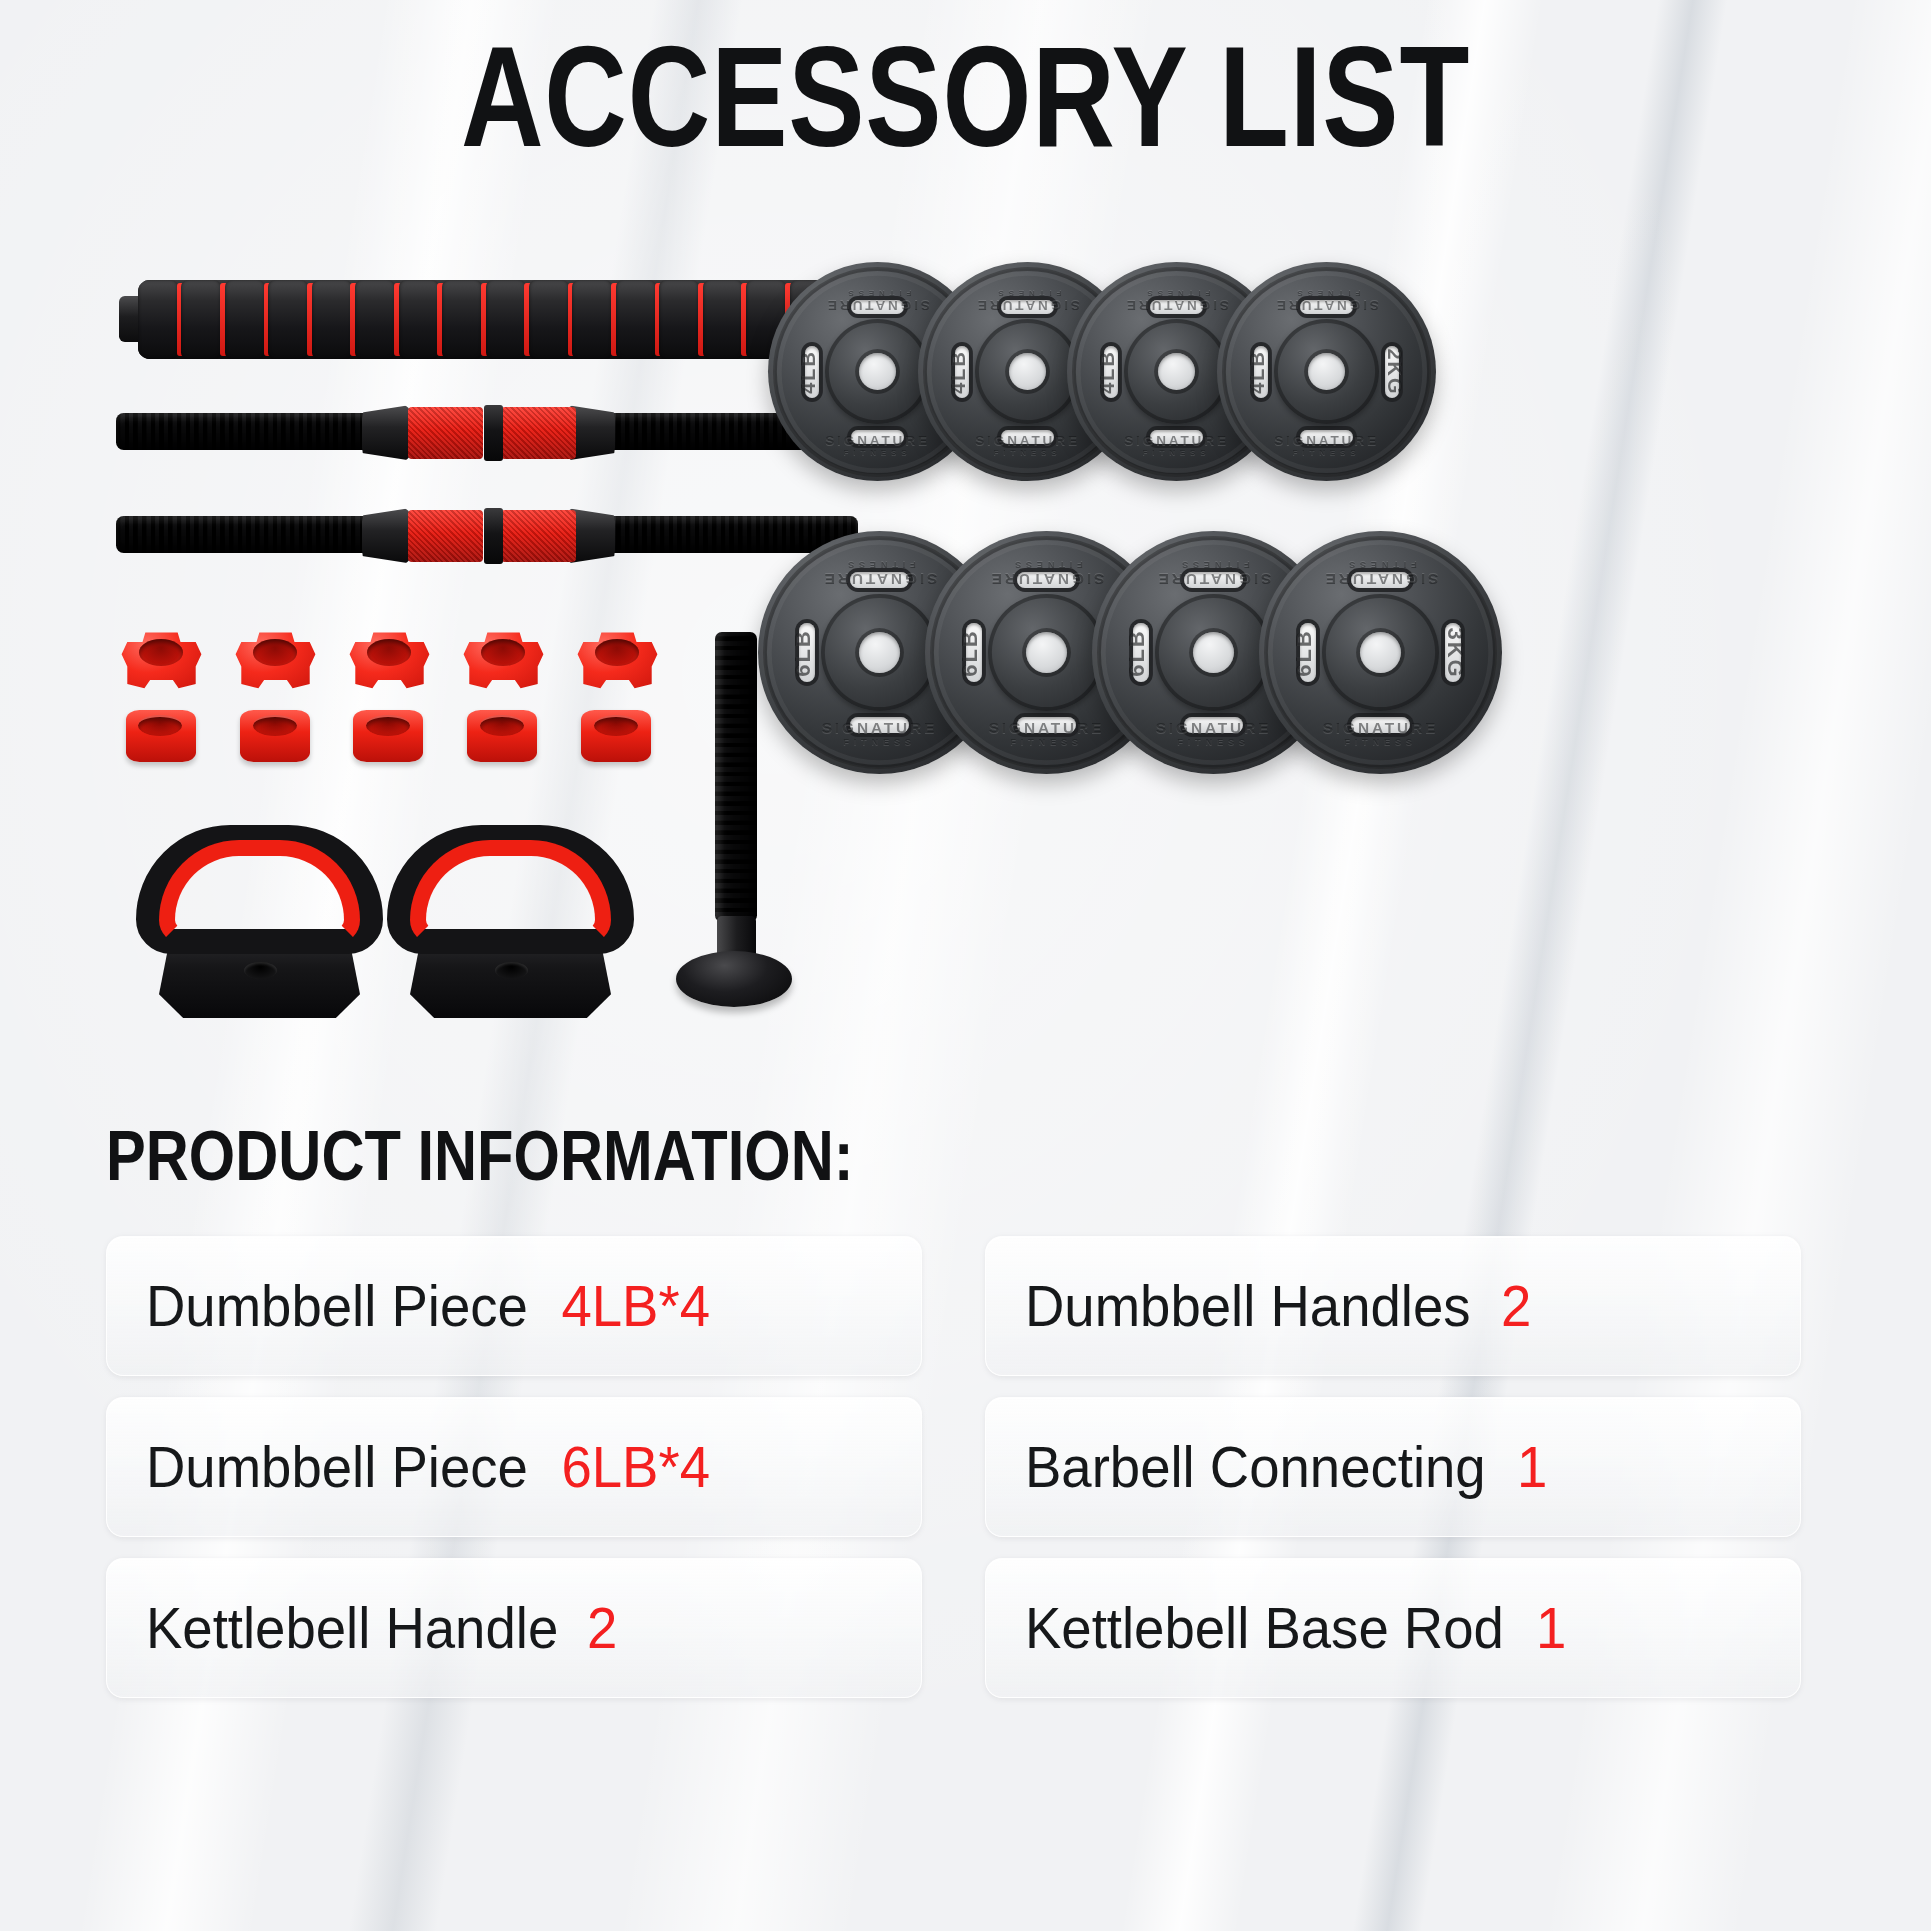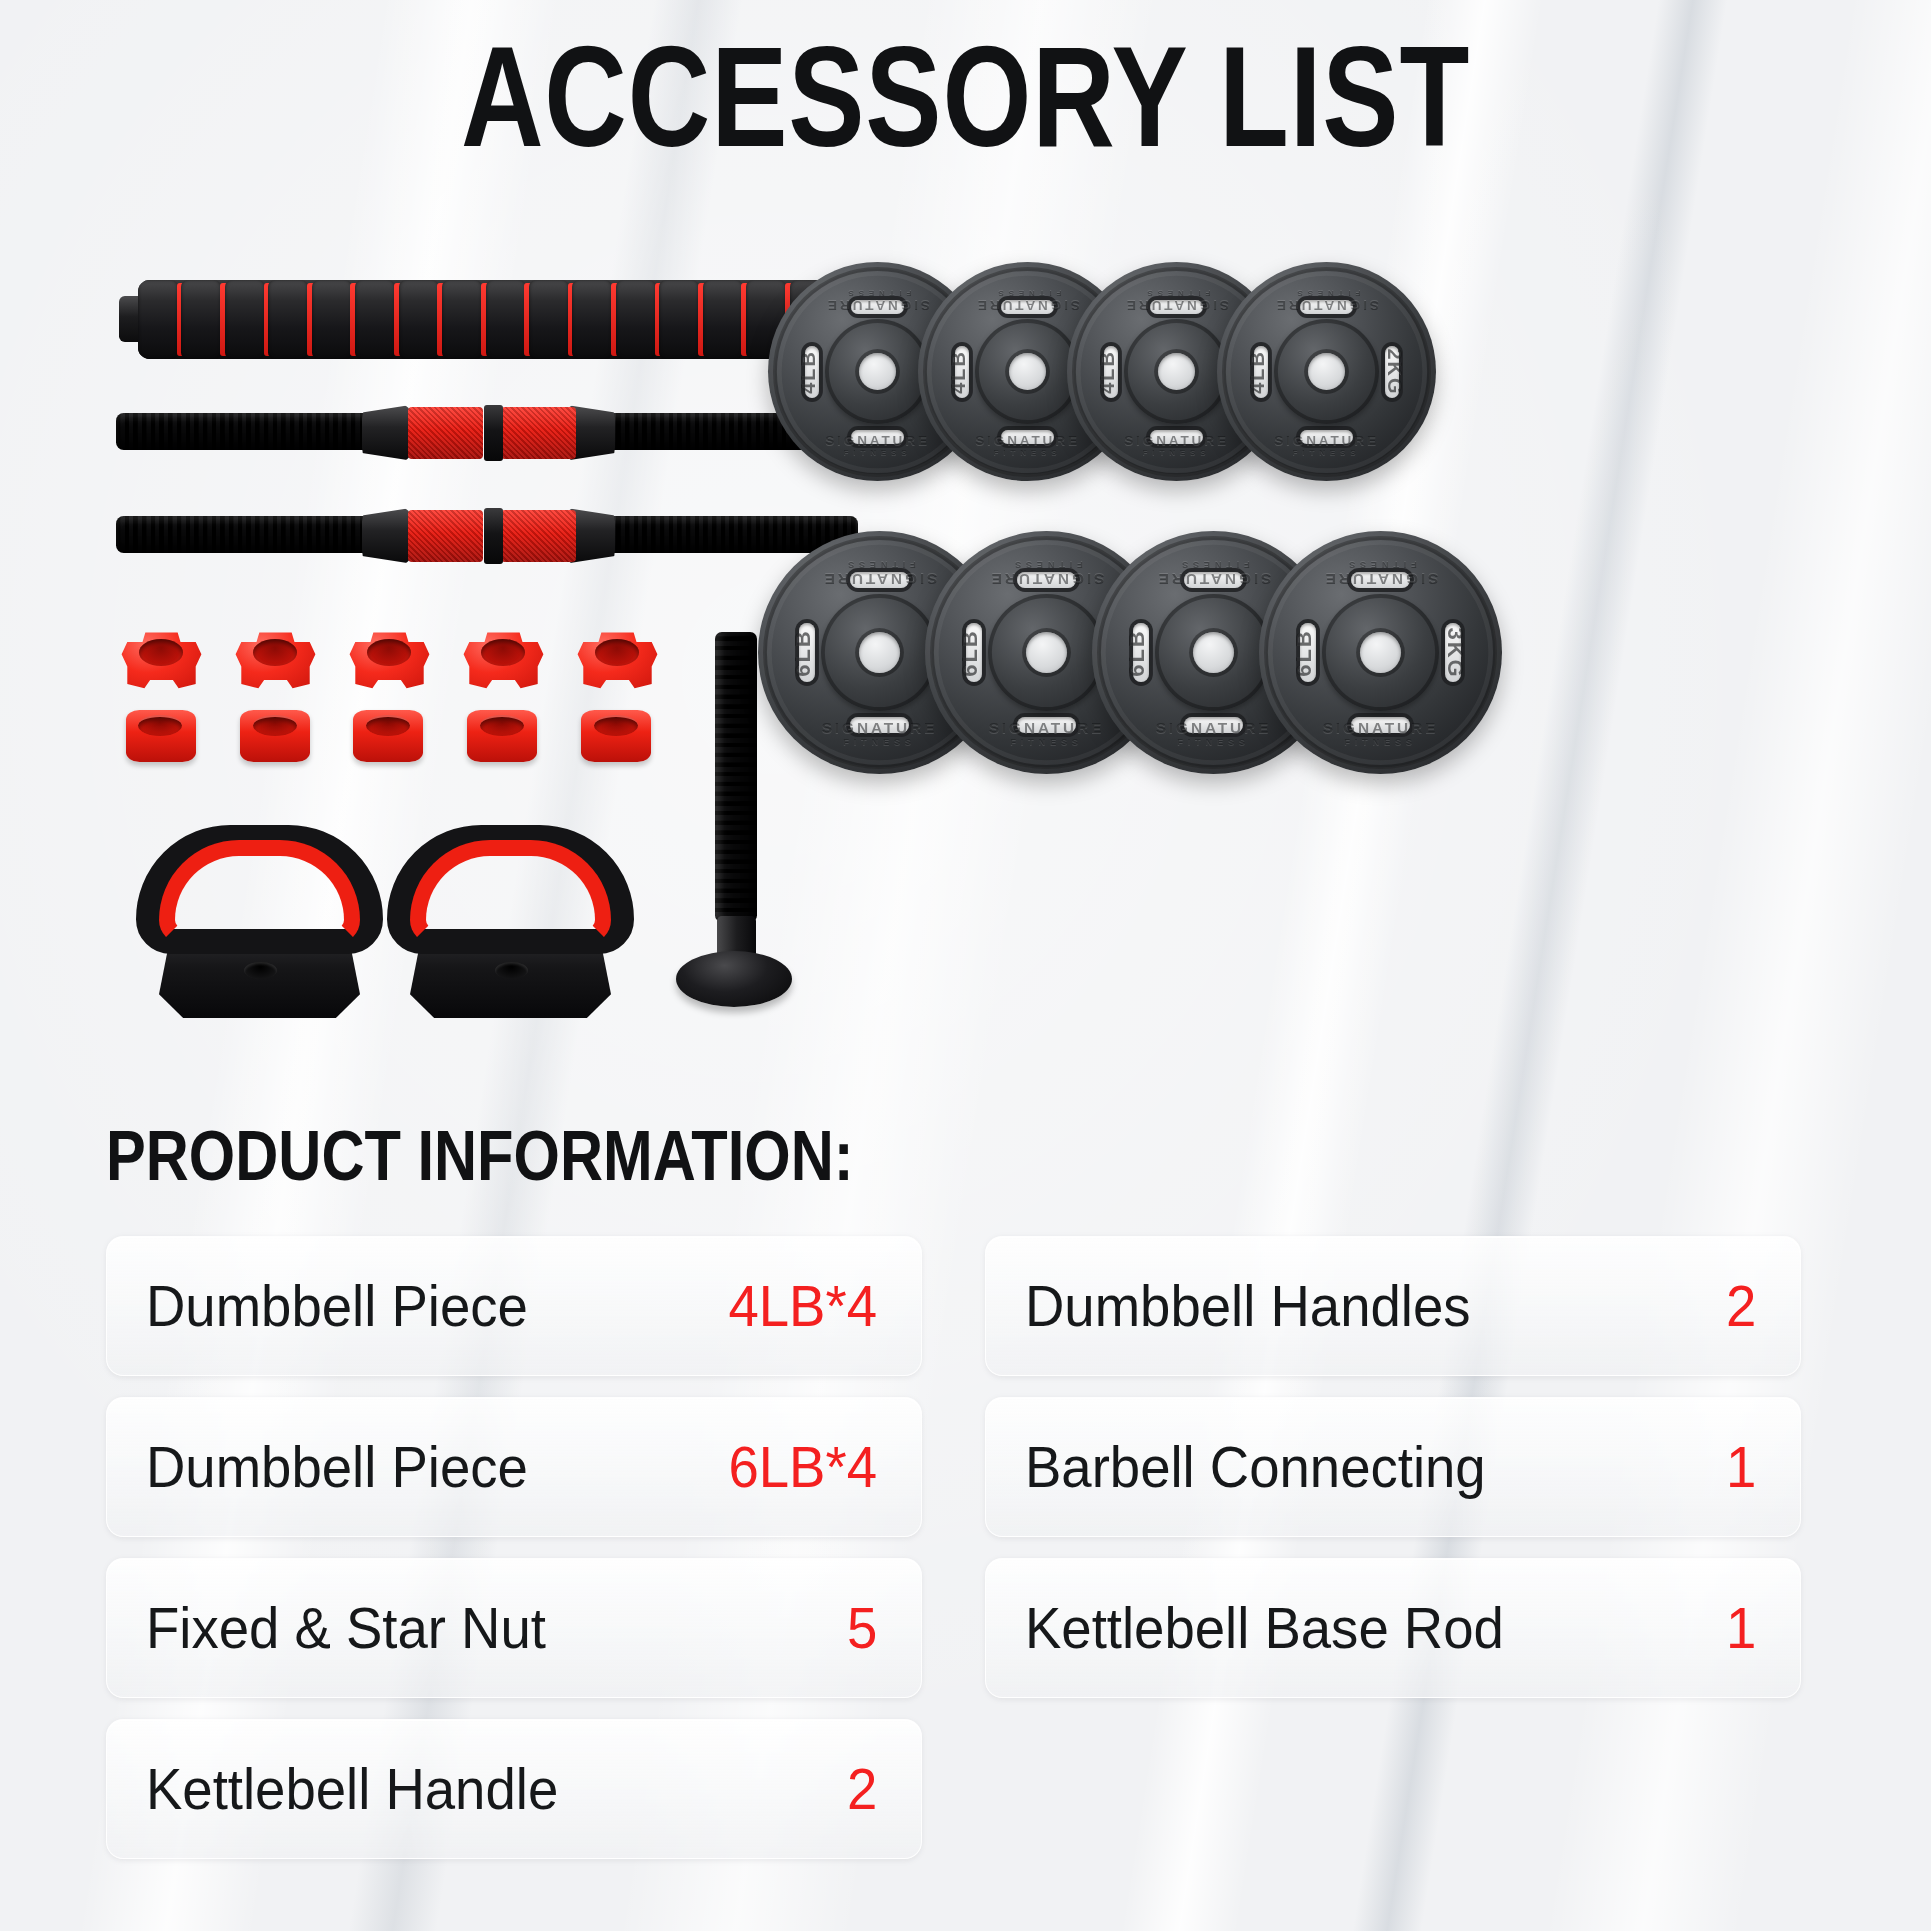--- a/index.html
+++ b/index.html
@@ -229,21 +229,21 @@
   }
   .table-wrap { position:absolute; left:106px; top:1236px; width:1728px; display:flex; gap:63px; }
   .col { display:flex; flex-direction:column; gap:21px; }
   .col.left  { width:816px; }
   .col.right { width:816px; }
   .row {
     height:140px; border-radius:17.4px;
     background:linear-gradient(180deg,rgba(255,255,255,.88) 0%, rgba(248,249,250,.78) 55%, rgba(240,241,243,.7) 100%);
     border:1px solid rgba(255,255,255,.9);
     box-shadow: 0 1.9px 5.8px rgba(130,135,142,.13), inset 0 1px 0 rgba(255,255,255,.95);
-    display:flex; align-items:center; justify-content:space-between;
+    display:flex; align-items:center; 
     padding:0 44px 0 39px;
   }
   .row-label, .row-value {
     font-family:"Liberation Sans Narrow","Liberation Sans",sans-serif;
     font-weight:normal; font-size:58px; line-height:1;
     transform: scaleX(0.94); transform-origin:left center;
     white-space:nowrap;
   }
   .row-label { color:#16181a; }
   .row-value { color:#f42020; transform-origin:right center; font-weight:normal; }
@@ -516,24 +516,20 @@
     <div class="col left" id="col-left">
         <div class="row">
           <div class="row-label">Dumbbell Piece</div>
           <div class="row-value">4LB*4</div>
         </div>
         <div class="row">
           <div class="row-label">Dumbbell Piece</div>
           <div class="row-value">6LB*4</div>
         </div>
         <div class="row">
-          <div class="row-label">Fixed &amp; Star Nut</div>
-          <div class="row-value">5</div>
-        </div>
-        <div class="row">
           <div class="row-label">Kettlebell Handle</div>
           <div class="row-value">2</div>
         </div>
       </div>
     <div class="col right" id="col-right">
         <div class="row">
           <div class="row-label">Dumbbell Handles</div>
           <div class="row-value">2</div>
         </div>
         <div class="row">

